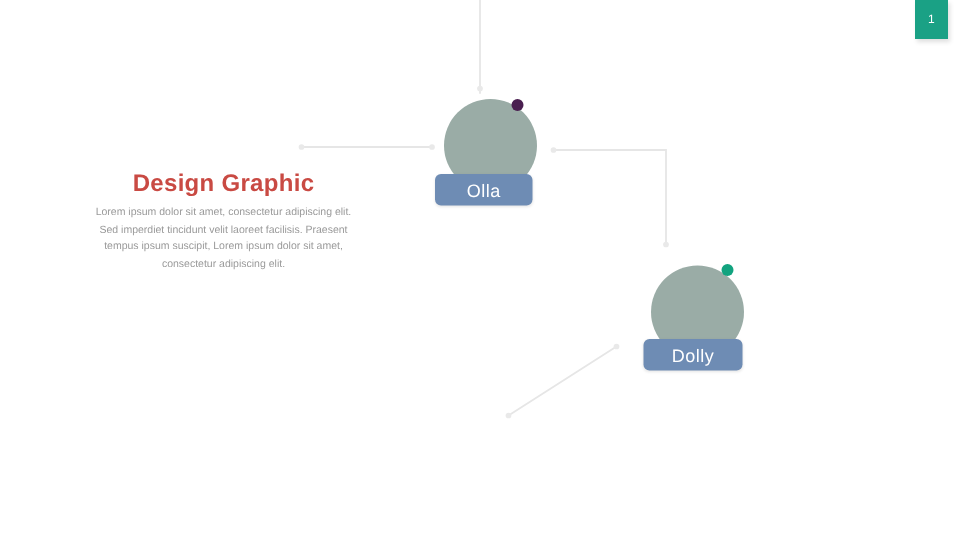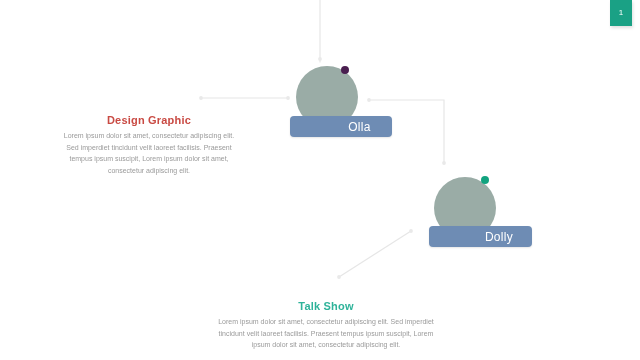--- a/index.html
+++ b/index.html
@@ -67,42 +67,41 @@
     color: #ffffff;
     border-radius: 4px;
     text-align: center;
     font-size: 12px;
     font-weight: 400;
     letter-spacing: .3px;
     box-shadow: 0 1px 2px rgba(0,0,0,.10);
     display: flex;
     align-items: center;
     justify-content: center;
-    padding-left: 37px;
   }
 
   
   #node-olla { left: 290px; top: 62px; width: 74px; height: 78px; }
   #node-olla .node-circle { left: 6px; top: 4px; width: 62px; height: 62px; }
   #node-olla .node-dot { left: 51px; top: 4px; background: #4a1f50; }
   #node-olla .node-label { left: 0px; top: 54px; width: 65px; height: 21px; }
 
   
   #node-dolly { left: 428px; top: 172px; width: 78px; height: 80px; }
   #node-dolly .node-circle { left: 6px; top: 5px; width: 62px; height: 62px; }
   #node-dolly .node-dot { left: 53px; top: 4px; background: #12a37f; }
   #node-dolly .node-label { left: 1px; top: 54px; width: 66px; height: 21px; }
 
   
   .text-block {
     position: absolute;
     text-align: center;
   }
   .tb-title {
-    font-size: 11px;
+    font-size: 16px;
     font-weight: bold;
     letter-spacing: .2px;
     margin: 0 0 4px 0;
   }
   .tb-body {
     font-size: 7px;
     line-height: 1.65;
     color: #9a9a9a;
     margin: 0;
   }
@@ -162,18 +161,14 @@
     <div class="node-circle"></div>
     <div class="node-dot"></div>
     <div class="node-label">Dolly</div>
   </div>
 
   <div class="text-block" id="text-design-graphic">
     <p class="tb-title">Design Graphic</p>
     <p class="tb-body">Lorem ipsum dolor sit amet, consectetur adipiscing elit. Sed imperdiet tincidunt velit laoreet facilisis. Praesent tempus ipsum suscipit, Lorem ipsum dolor sit amet, consectetur adipiscing elit.</p>
   </div>
 
-  <div class="text-block" id="text-talk-show">
-    <p class="tb-title">Talk Show</p>
-    <p class="tb-body">Lorem ipsum dolor sit amet, consectetur adipiscing elit. Sed imperdiet tincidunt velit laoreet facilisis. Praesent tempus ipsum suscipit, Lorem ipsum dolor sit amet, consectetur adipiscing elit.</p>
-  </div>
 
 </div>
 
 </body></html>

